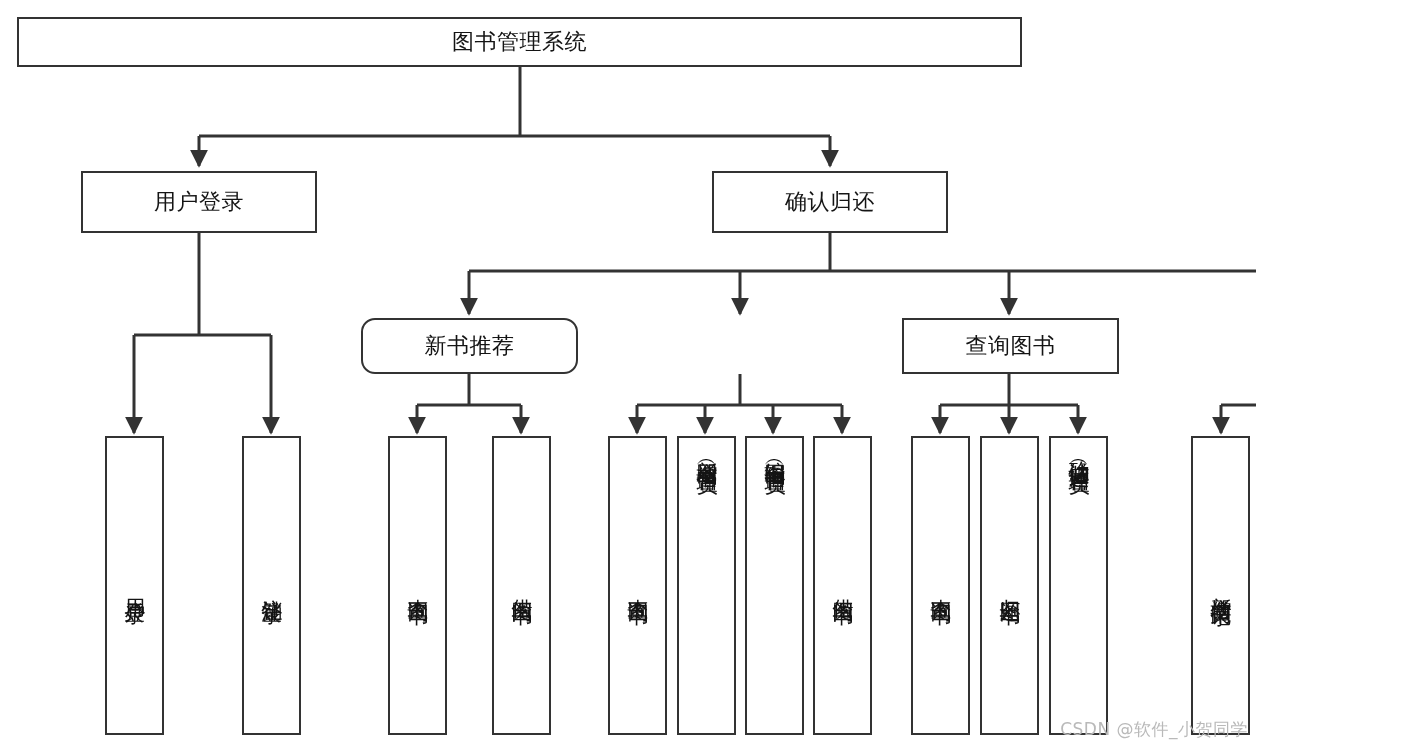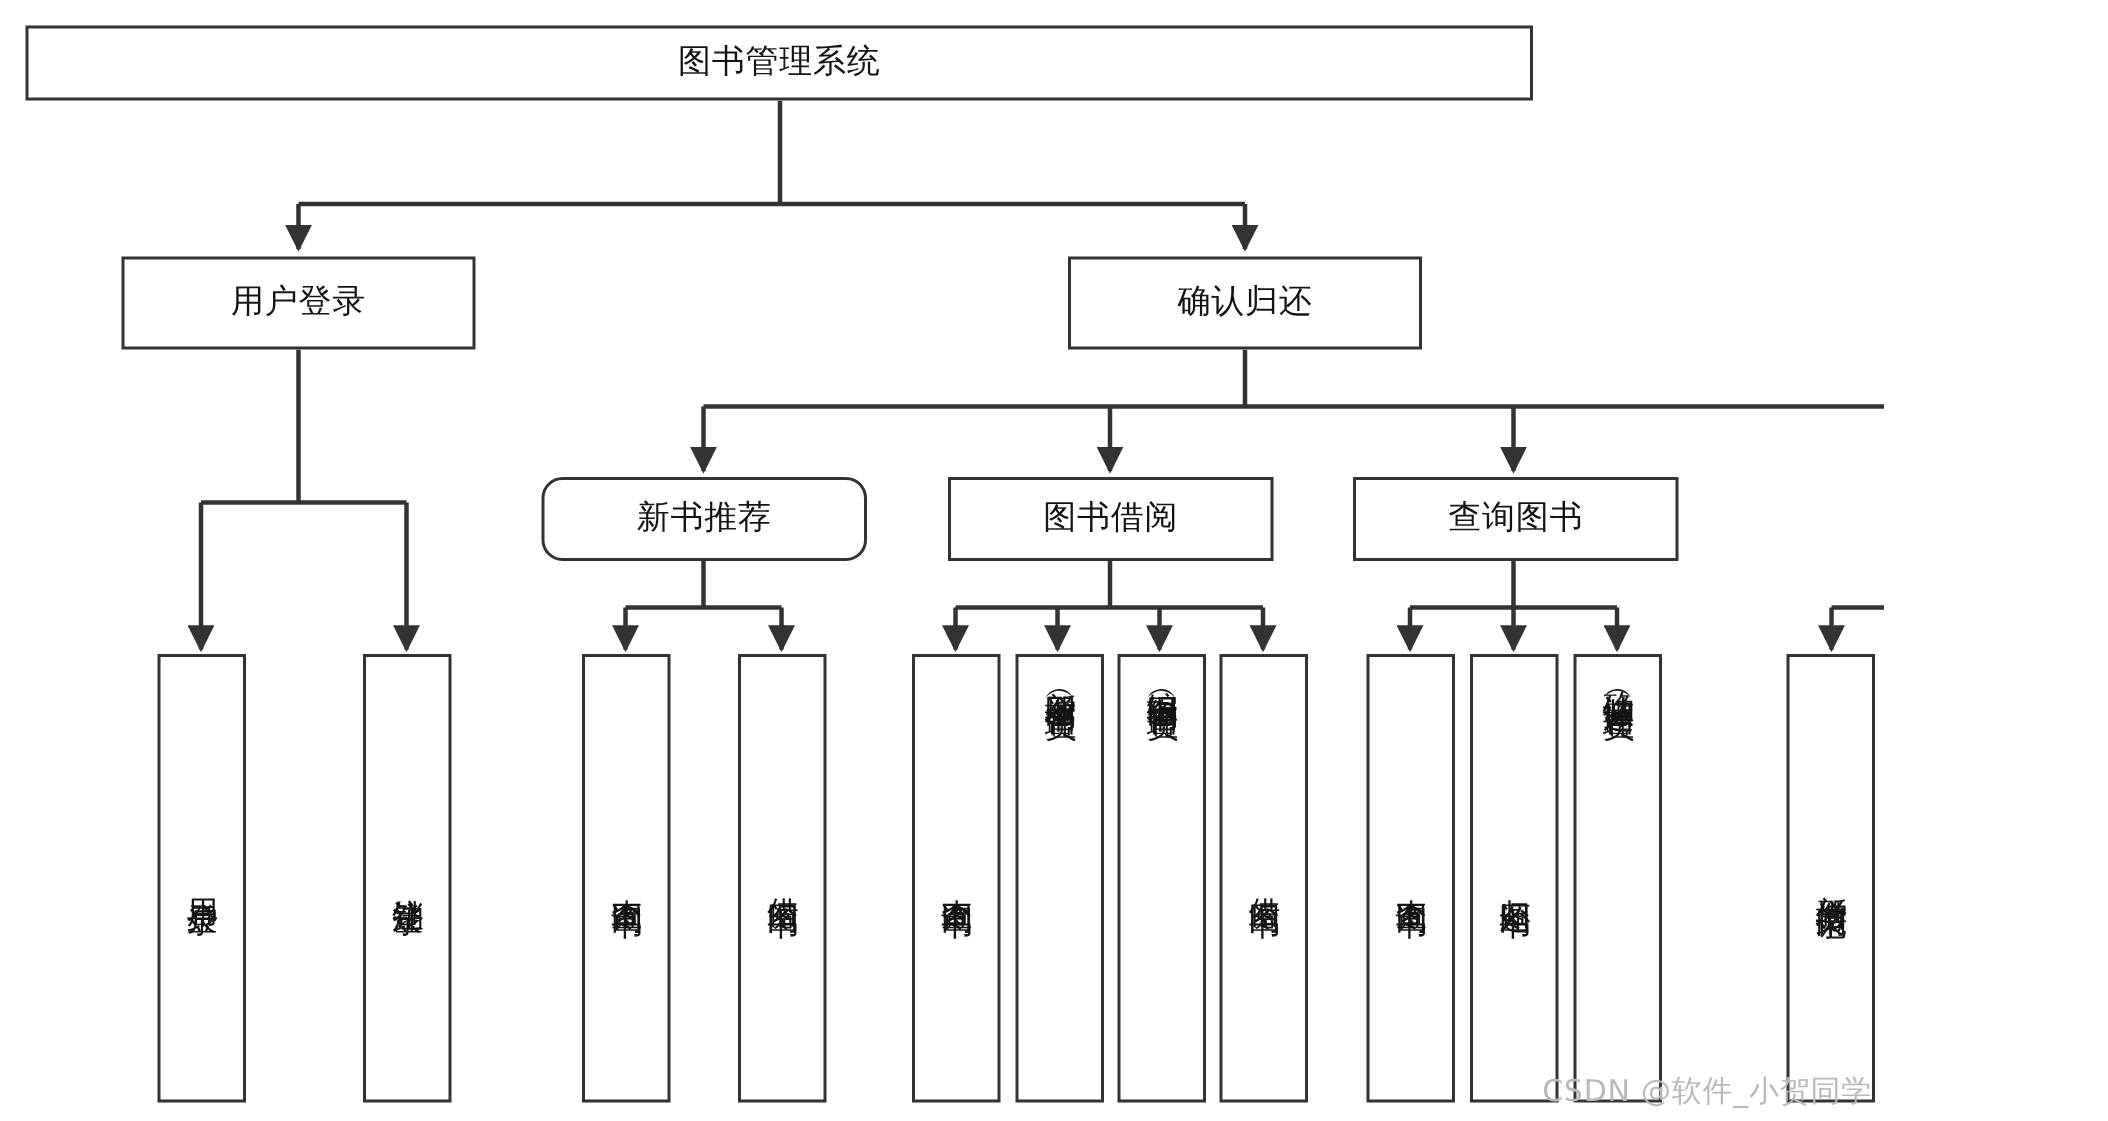--- a/index.html
+++ b/index.html
@@ -59,21 +59,21 @@
     max-height: 284px;
   }
   .node.leaf-tall.vertical {
     padding-top: 0;
     align-items: center;
   }
   .watermark {
     position: absolute;
     right: 8px;
     bottom: 6px;
-    font-size: 20px;
+    font-size: 17px;
     color: #b9b9b9;
     letter-spacing: 0.5px;
     white-space: nowrap;
     user-select: none;
   }
 </style>
 </head>
 <body>
 
 <div id="diagram-root">
@@ -137,23 +137,20 @@
   <div class="node" style="left:81px; top:171px; width:236px; height:62px;">
     <span class="node-label">用户登录</span>
   </div>
   <div class="node" style="left:712px; top:171px; width:236px; height:62px;">
     <span class="node-label">确认归还</span>
   </div>
 
   <div class="node" style="left:361px; top:318px; width:217px; height:56px;border-radius:14px;">
     <span class="node-label">新书推荐</span>
   </div>
-  <div class="node" style="left:632px; top:318px; width:217px; height:56px;">
-    <span class="node-label">图书借阅</span>
-  </div>
   <div class="node" style="left:902px; top:318px; width:217px; height:56px;">
     <span class="node-label">查询图书</span>
   </div>
 
   <div class="node vertical leaf-tall" style="left:105px; top:436px; width:59px; height:299px;">
     <span class="node-label">用户登录</span>
   </div>
   <div class="node vertical leaf-tall" style="left:242px; top:436px; width:59px; height:299px;">
     <span class="node-label">注销登录</span>
   </div>

